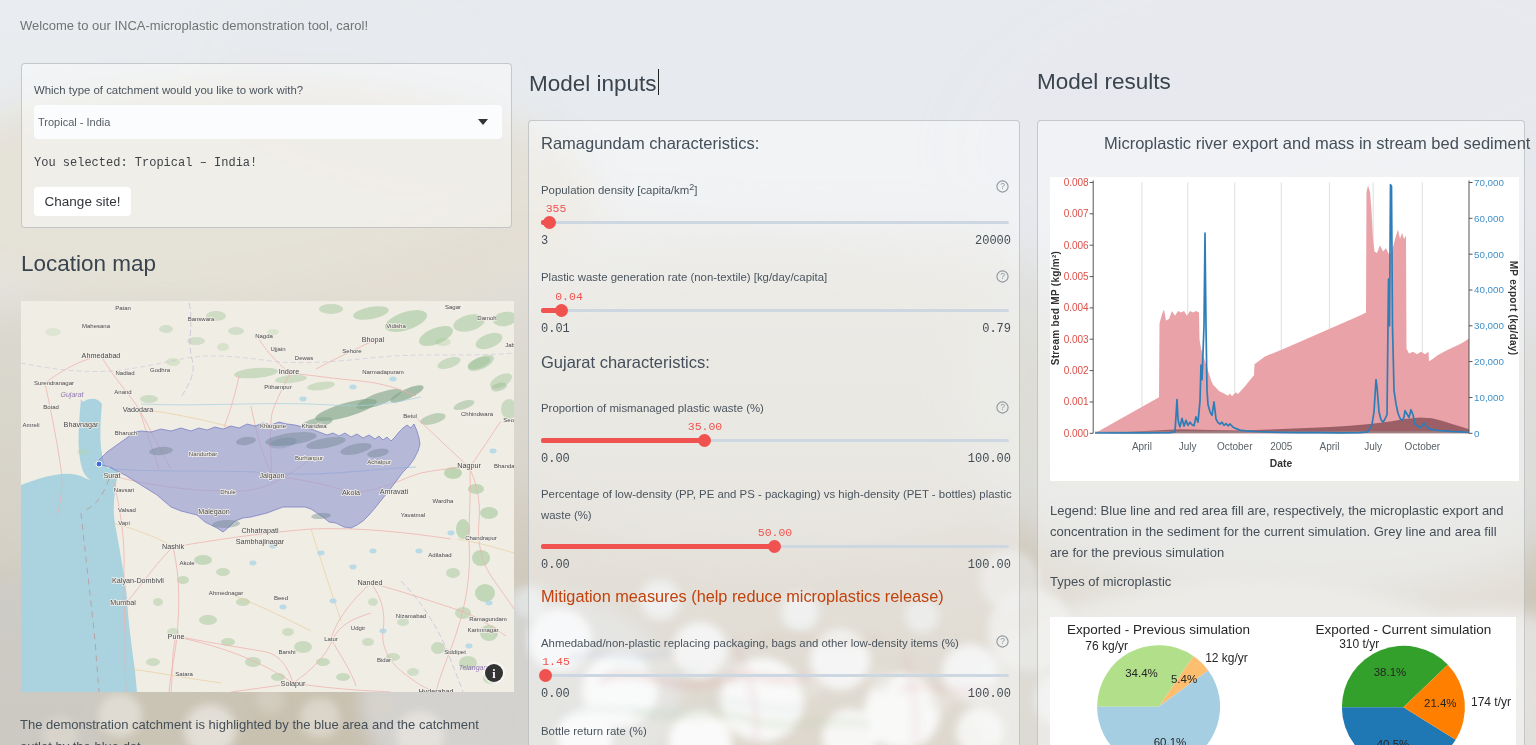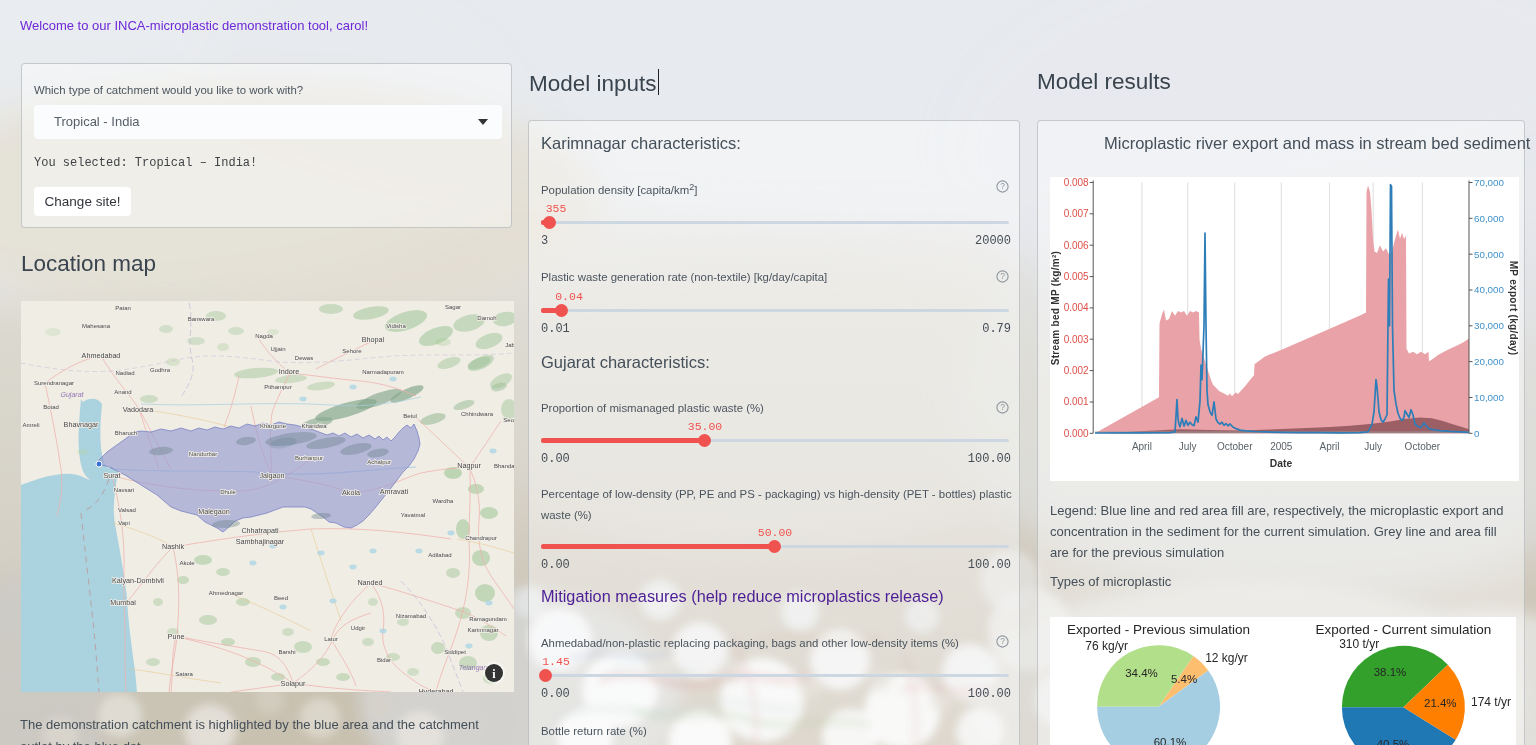--- a/index.html
+++ b/index.html
@@ -1,29 +1,29 @@
 <!DOCTYPE html>
 <html><head><meta charset="utf-8"><title>INCA-microplastic demonstration tool</title>
 <style>
 *{margin:0;padding:0;box-sizing:border-box}
 html,body{width:1536px;height:745px;overflow:hidden;font-family:"Liberation Sans",sans-serif}
 .bgsvg{position:fixed;left:0;top:0;z-index:-1}
 .abs{position:absolute}
 .panel{position:absolute;background:rgba(255,255,255,0.42);border:1px solid rgba(160,166,172,0.55);border-radius:4px}
-.welcome{position:absolute;font-size:13px;color:#6d28d9}
+.welcome{position:absolute;font-size:13px;color:#737373}
 .h2{position:absolute;font-size:22.5px;color:#39444e}
-.h2b{position:absolute;font-size:16.3px;color:#4c1d95;white-space:nowrap}
+.h2b{position:absolute;font-size:16.3px;color:#c2410c;white-space:nowrap}
 .h3{position:absolute;font-size:16.5px;color:#444f59}
 .h3b{position:absolute;font-size:13px;color:#444f59}
 .lbl{position:absolute;font-size:11.4px;color:#4a545e;line-height:21px}
 .sup{font-size:9px;vertical-align:4px}
 .caption{position:absolute;font-size:13px;color:#454f58;line-height:22px}
 .legend{position:absolute;font-size:13px;color:#454f58;line-height:21px}
 .mono{position:absolute;font-family:"Liberation Mono",monospace;font-size:12px;color:#3f4347}
-.select{position:absolute;left:34px;top:105px;width:468px;height:34px;background:rgba(252,253,255,0.92);border-radius:4px;font-size:13px;color:#555e66;line-height:34px;padding-left:20px}
+.select{position:absolute;left:34px;top:105px;width:468px;height:34px;background:rgba(252,253,255,0.92);border-radius:4px;font-size:11px;color:#555e66;line-height:34px;padding-left:4px}
 .btn{position:absolute;left:34px;top:187px;width:97px;height:29px;background:#fff;border-radius:4px;font-size:13.5px;color:#30353b;text-align:center;line-height:29px}
 .caret{display:inline-block;width:1.5px;height:26px;background:#222;margin-left:1px;vertical-align:-4px}
 .track{position:absolute;height:2.5px;background:#cdd7e2;border-radius:2px}
 .bar{position:absolute;height:4.5px;background:#f0524f;border-radius:2px}
 .handle{position:absolute;width:13px;height:13px;border-radius:50%;background:#f0524f}
 .irsval{position:absolute;width:60px;text-align:center;font-family:"Liberation Mono",monospace;font-size:11.5px;color:#f0524f}
 .irsmin,.irsmax{position:absolute;font-family:"Liberation Mono",monospace;font-size:12px;color:#444d55}
 .ctr{font-size:10px;fill:#de4f49;font-family:"Liberation Sans",sans-serif}
 .ctb{font-size:9.8px;fill:#4191c9;font-family:"Liberation Sans",sans-serif}
 .ctx{font-size:10px;fill:#5a6268;font-family:"Liberation Sans",sans-serif}
@@ -336,21 +336,21 @@
     <text x="489" y="45.5" text-anchor="middle" font-size="6.0" fill="#4a4a4a" stroke="#f1eee8" stroke-width="1.5" paint-order="stroke" font-family="Liberation Sans, sans-serif">Jab</text>
     <text x="51" y="96" text-anchor="middle" font-size="7" fill="#9077b2" font-style="italic" font-family="Liberation Sans, sans-serif">Gujarat</text>
     <text x="454" y="369" text-anchor="middle" font-size="7" fill="#9077b2" font-style="italic" font-family="Liberation Sans, sans-serif">Telangana</text>
     <circle cx="473" cy="372" r="11" fill="#ffffff" opacity="0.5"></circle>
     <circle cx="473" cy="372" r="9" fill="#333333"></circle>
     <text x="473" y="376.5" text-anchor="middle" font-size="12" font-weight="bold" fill="#ffffff" font-family="Liberation Serif, serif">i</text>
   </svg>
 <div class="caption" style="left:20px;top:714px;width:500px">The demonstration catchment is highlighted by the blue area and the catchment<br>outlet by the blue dot</div>
 <div class="h2" style="left:529px;top:69px">Model inputs<span class="caret"></span></div>
 <div class="panel" style="left:528px;top:120px;width:492px;height:700px"></div>
-<div class="h3" style="left:541px;top:134px">Karimnagar characteristics:</div>
+<div class="h3" style="left:541px;top:134px">Ramagundam characteristics:</div>
 <div class="lbl" style="left:541px;top:177px">Population density [capita/km<span class="sup">2</span>]</div>
 <svg class="abs" style="left:996px;top:180px" width="13" height="13" viewBox="0 0 13 13">
     <circle cx="6.5" cy="6.5" r="5.6" fill="none" stroke="#8e979e" stroke-width="1.1"></circle>
     <text x="6.5" y="9.3" text-anchor="middle" font-size="8.5" fill="#8e979e" font-family="Liberation Sans, sans-serif">?</text>
   </svg>
 <div class="track" style="left:541px;top:221px;width:468px"></div>
 <div class="bar" style="left:541px;top:220px;width:8px"></div>
 <div class="handle" style="left:543px;top:215.5px"></div>
 <div class="irsval" style="left:526px;top:201.5px">355</div>
 <div class="irsmin" style="left:541px;top:234px">3</div>

